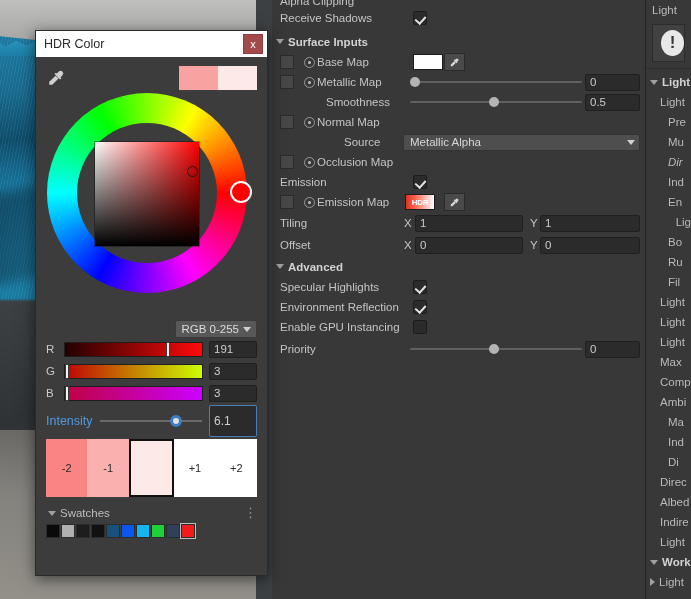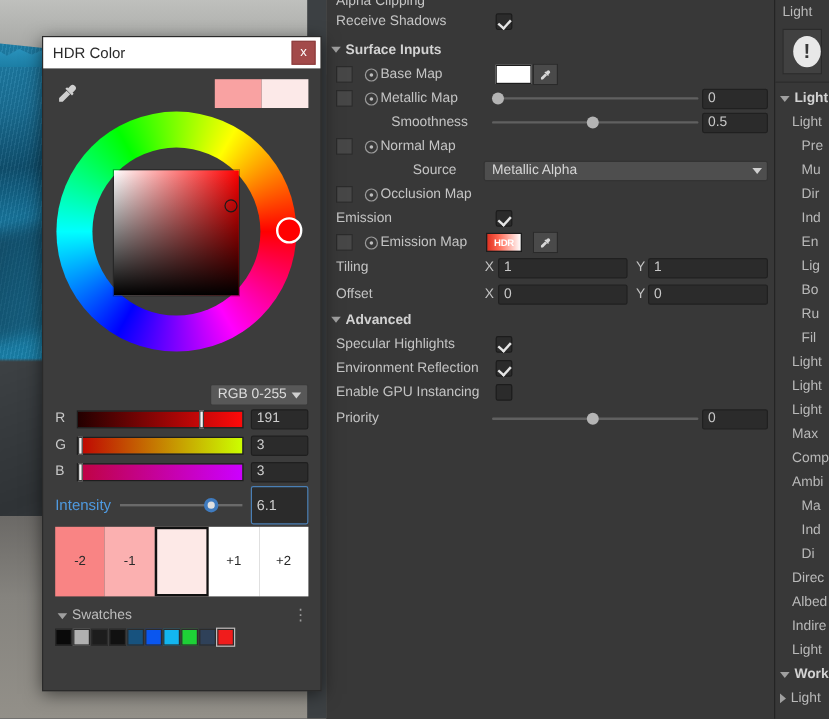--- a/index.html
+++ b/index.html
@@ -418,30 +418,30 @@
         </div>
         <div class="rp-row" style="padding-left: 14px;">
           <span>Light</span>
         </div>
         <div class="rp-row" style="padding-left: 22px;">
           <span>Pre</span>
         </div>
         <div class="rp-row" style="padding-left: 22px;">
           <span>Mu</span>
         </div>
-        <div class="rp-row" style="padding-left: 22px;">
+        <div class="rp-row" style="padding-left: 22px; font-style: italic;">
           <span>Dir</span>
         </div>
         <div class="rp-row" style="padding-left: 22px;">
           <span>Ind</span>
         </div>
         <div class="rp-row" style="padding-left: 22px;">
           <span>En</span>
         </div>
-        <div class="rp-row" style="padding-left: 22px;">
+        <div class="rp-row" style="padding-left: 22px; justify-content: flex-end;">
           <span>Lig</span>
         </div>
         <div class="rp-row" style="padding-left: 22px;">
           <span>Bo</span>
         </div>
         <div class="rp-row" style="padding-left: 22px;">
           <span>Ru</span>
         </div>
         <div class="rp-row" style="padding-left: 22px;">
           <span>Fil</span>

